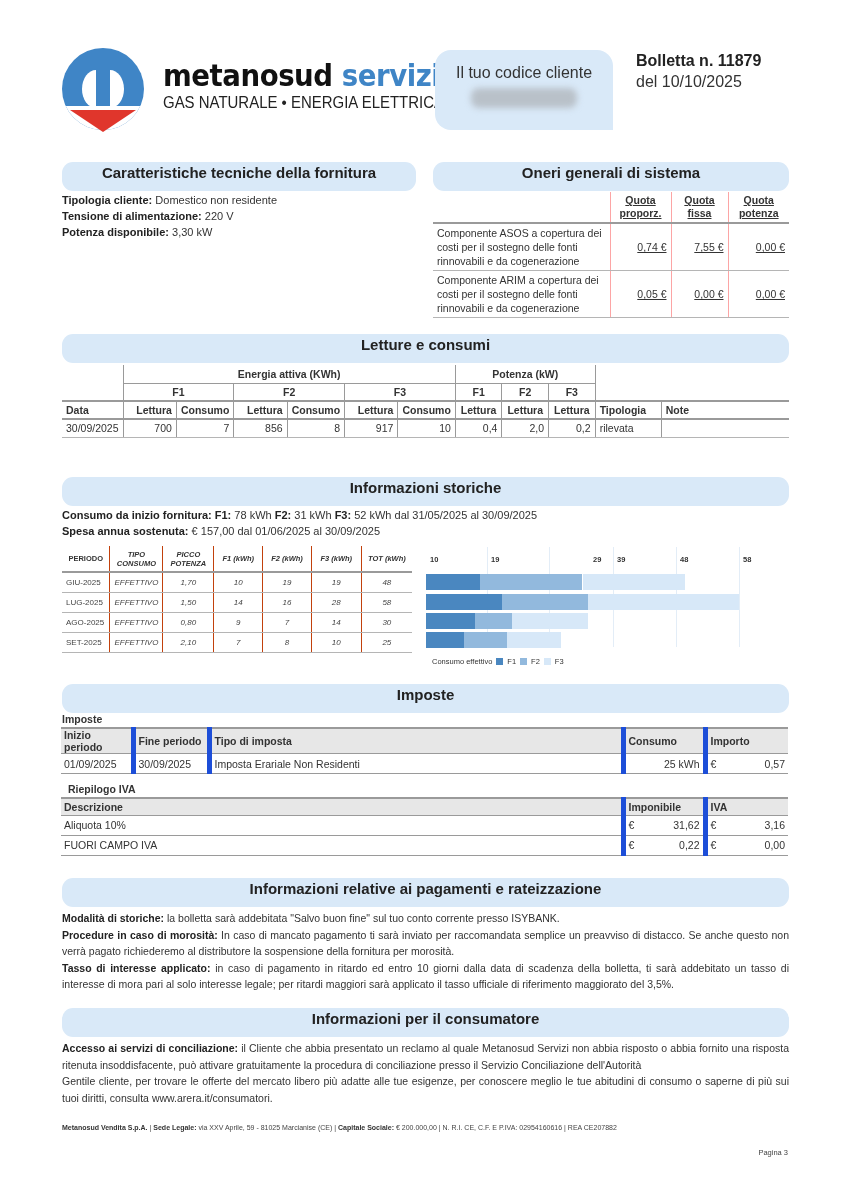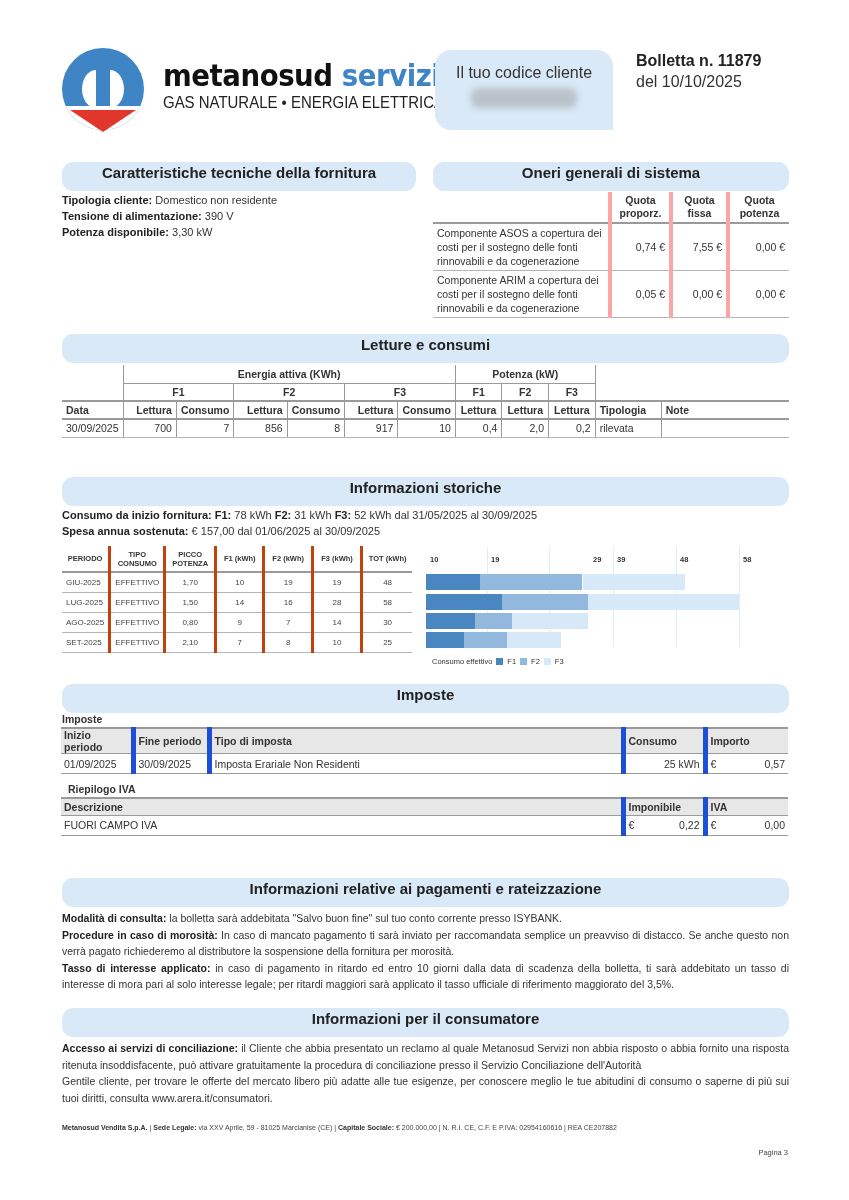--- a/index.html
+++ b/index.html
@@ -25,38 +25,38 @@
   .kv b { color: #222; }
 
   table { border-collapse: collapse; }
   td, th { font-size: 10.5px; color: #333; }
 
   
   .oneri { left: 433px; top: 192px; width: 356px; }
   .oneri th { font-weight: bold; text-align: center; line-height: 13px; padding: 2px 4px; border-bottom: 2px solid #9a9a9a; }
   .oneri td { line-height: 14px; padding: 2px 4px; border-bottom: 1px solid #b5b5b5; vertical-align: middle; }
   .oneri .num { text-align: right; }
-  .oneri .vl { border-left: 4px solid #fca5a5; }
+  .oneri .vl { border-left: 1px solid #fca5a5; text-decoration: underline; }
 
   
   .letture { left: 62px; top: 365px; width: 727px; }
   .letture td, .letture th { height: 18px; padding: 0 4px; font-size: 10.5px; }
   .letture th { font-weight: bold; text-align: center; }
   .letture .num { text-align: right; }
   .letture .bl { border-left: 1px solid #9a9a9a; }
   .letture .bt { border-top: 1px solid #9a9a9a; }
   .letture .hdr th { border-top: 2px solid #9a9a9a; border-bottom: 2px solid #9a9a9a; }
   .letture .row td { border-bottom: 1px solid #b5b5b5; }
   .letture .hdr th.left { text-align: left; }
 
   
   .storico { left: 62px; top: 546px; width: 350px; }
   .storico th { font-size: 7.5px; font-weight: bold; text-align: center; height: 26px; line-height: 9px; color: #333; border-bottom: 2px solid #9a9a9a; padding: 0 3px; }
   .storico td { font-size: 8px; height: 20px; padding: 0 4px; border-bottom: 1px solid #b5b5b5; color: #444; }
-  .storico .bl { border-left: 3px solid #c2410c; }
+  .storico .bl { border-left: 1px solid #c2410c; font-style: italic; }
   .storico .num { text-align: center; }
 
   
   .chart { left: 426px; top: 547px; width: 360px; height: 122px; }
   .grid { position: absolute; top: 0; width: 1px; height: 100px; background: #e3edf7; }
   .tick { position: absolute; top: 8px; font-size: 7.5px; font-weight: bold; color: #333; }
   .bar { position: absolute; height: 16px; }
   .seg { position: absolute; top: 0; height: 16px; }
   .legend { position: absolute; top: 110px; left: 6px; font-size: 7.5px; color: #333; display: flex; align-items: center; gap: 4px; }
   .sw { display: inline-block; width: 7px; height: 7px; }
@@ -100,21 +100,21 @@
 <div class="abs client-box">
   <div class="client-label">Il tuo codice cliente</div>
   <div class="client-code"></div>
 </div>
 <div class="abs bill-num">Bolletta n. 11879</div>
 <div class="abs bill-date">del 10/10/2025</div>
 
 <div class="sec" style="left:62px;top:162px;width:354px;">Caratteristiche tecniche della fornitura</div>
 <div class="abs kv" style="left:62px;top:192px;">
   <div><b>Tipologia cliente:</b> <span>Domestico non residente</span></div>
-  <div><b>Tensione di alimentazione:</b> <span>390 V</span></div>
+  <div><b>Tensione di alimentazione:</b> <span>220 V</span></div>
   <div><b>Potenza disponibile:</b> <span>3,30 kW</span></div>
 </div>
 
 <div class="sec" style="left:433px;top:162px;width:356px;">Oneri generali di sistema</div>
 <table class="abs oneri">
   <colgroup>
       <col style="width:177px">
       <col style="width:61px">
       <col style="width:57px">
       <col style="width:61px">
@@ -353,40 +353,55 @@
       <col style="width:82px">
       <col style="width:83px">
     </colgroup>
   <tbody>
       <tr>
     <th>Descrizione</th>
     <th class="bl">Imponibile</th>
     <th class="bl">IVA</th>
   </tr>
   <tr>
+    <td>Aliquota 10%</td>
+    <td class="bl">
+          <div class="eur">
+            <span>€</span>
+            <span>31,62</span>
+          </div>
+        </td>
+    <td class="bl">
+          <div class="eur">
+            <span>€</span>
+            <span>3,16</span>
+          </div>
+        </td>
+  </tr>
+  <tr>
     <td>FUORI CAMPO IVA</td>
     <td class="bl">
           <div class="eur">
             <span>€</span>
             <span>0,22</span>
           </div>
         </td>
     <td class="bl">
           <div class="eur">
             <span>€</span>
             <span>0,00</span>
           </div>
         </td>
   </tr>
 </tbody>
   </table>
 
 <div class="sec" style="left:62px;top:878px;width:727px;">Informazioni relative ai pagamenti e rateizzazione</div>
 <div class="abs para" style="left:62px;top:910px;width:727px;">
-  <div><b>Modalità di consulta:</b><span> la bolletta sarà addebitata "Salvo buon fine" sul tuo conto corrente presso ISYBANK.</span></div>
+  <div><b>Modalità di storiche:</b><span> la bolletta sarà addebitata "Salvo buon fine" sul tuo conto corrente presso ISYBANK.</span></div>
   <div><b>Procedure in caso di morosità:</b><span> In caso di mancato pagamento ti sarà inviato per raccomandata semplice un preavviso di distacco. Se anche questo non verrà pagato richiederemo al distributore la sospensione della fornitura per morosità.</span></div>
   <div><b>Tasso di interesse applicato:</b><span> in caso di pagamento in ritardo ed entro 10 giorni dalla data di scadenza della bolletta, ti sarà addebitato un tasso di interesse di mora pari al solo interesse legale; per ritardi maggiori sarà applicato il tasso ufficiale di riferimento maggiorato del 3,5%.</span></div>
 </div>
 
 <div class="sec" style="left:62px;top:1008px;width:727px;">Informazioni per il consumatore</div>
 <div class="abs para" style="left:62px;top:1040px;width:727px;">
   <div><b>Accesso ai servizi di conciliazione:</b><span> il Cliente che abbia presentato un reclamo al quale Metanosud Servizi non abbia risposto o abbia fornito una risposta ritenuta insoddisfacente, può attivare gratuitamente la procedura di conciliazione presso il Servizio Conciliazione dell'Autorità</span></div>
   <div>Gentile cliente, per trovare le offerte del mercato libero più adatte alle tue esigenze, per conoscere meglio le tue abitudini di consumo o saperne di più sui tuoi diritti, consulta www.arera.it/consumatori.</div>
 </div>
 

